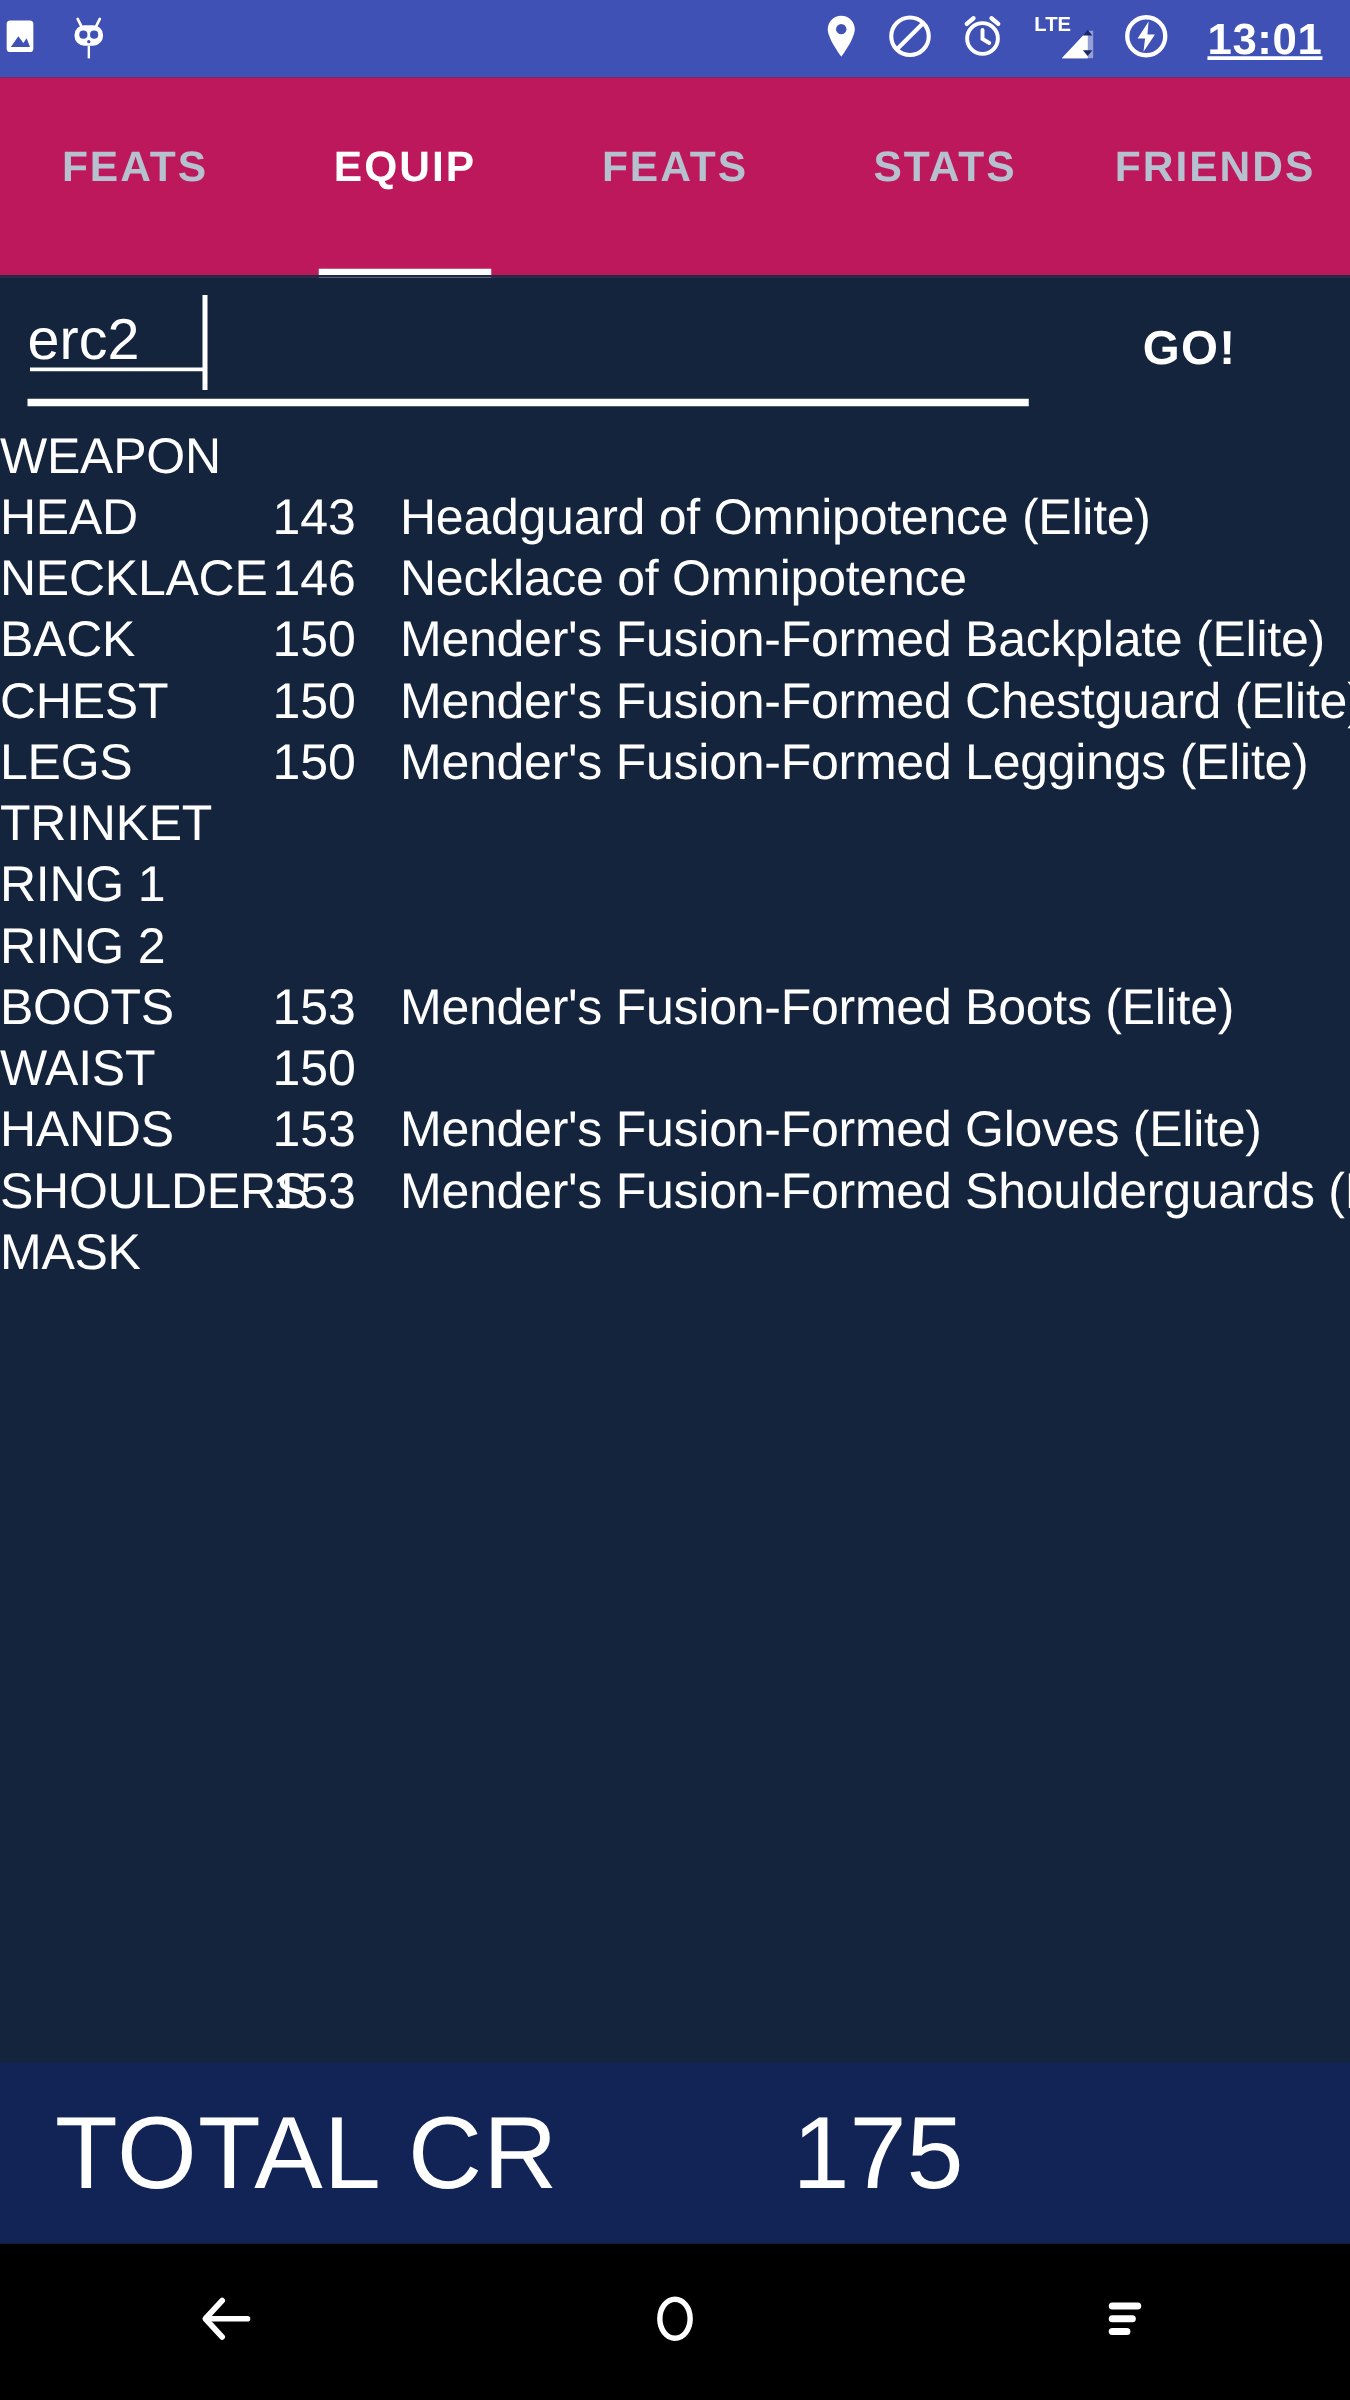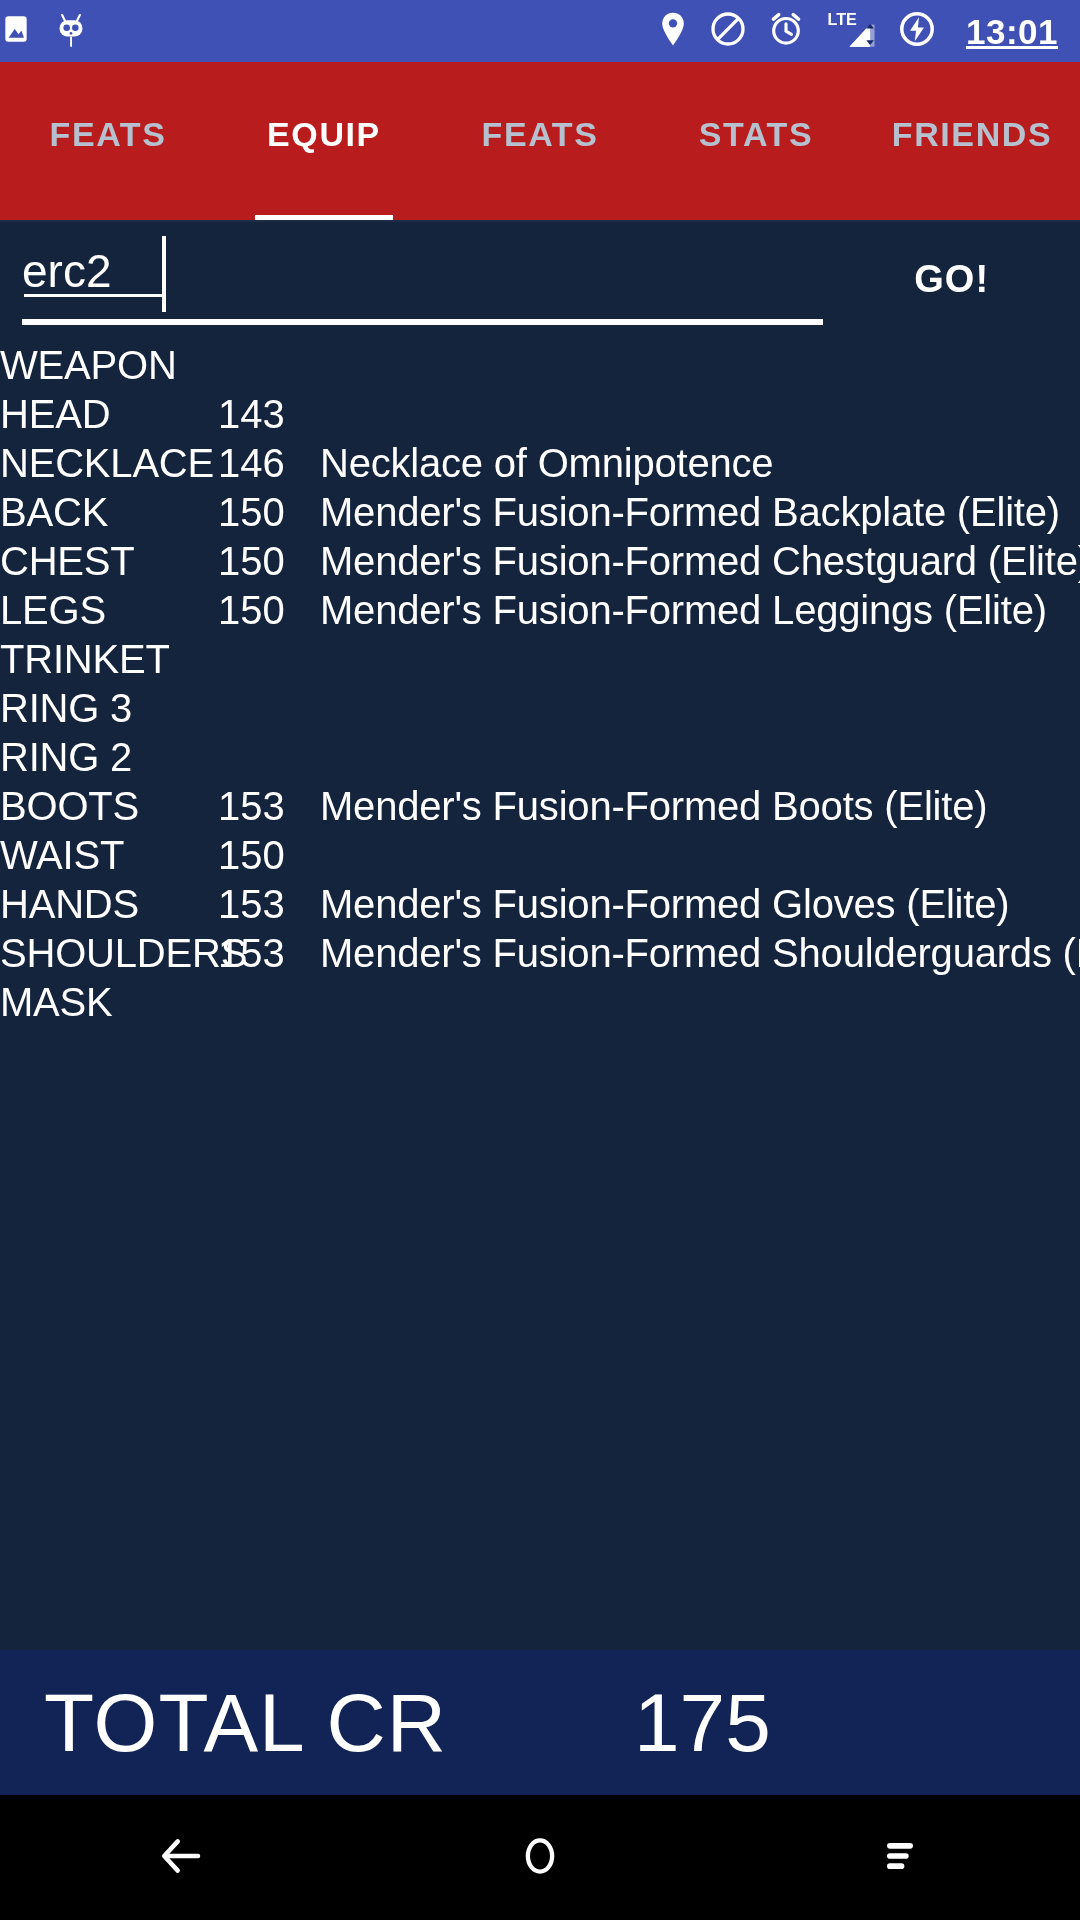--- a/index.html
+++ b/index.html
@@ -29,21 +29,21 @@
   .sb-right{ display:flex; align-items:center; gap:22px; }
   .sb-ico{ display:block; }
   .sb-time{
     font-size:35px; font-weight:700; letter-spacing:.5px;
     line-height:1; margin-left:8px; white-space:nowrap;text-decoration:underline;
   }
 
   
   .tabbar{
     flex:0 0 160px; height:160px;
-    background:#b91c1c;
+    background:#be185d;
     display:flex; align-items:flex-end;
     position:relative;
   }
   .tab{
     flex:1 1 0; height:100%;
     display:flex; align-items:center; justify-content:center;
     font-size:34px; font-weight:700; letter-spacing:1.6px;
     color:#b6c1cf;
     position:relative;
     padding-bottom:16px;
@@ -259,20 +259,21 @@
 
     <div class="row">
       <div class="slot">WEAPON</div>
       <div class="ilvl"></div>
       <div class="iname"></div>
     </div>
 
     <div class="row">
       <div class="slot">HEAD</div>
       <div class="ilvl">143</div>
+      <div class="iname">Headguard of Omnipotence (Elite)</div>
     </div>
 
     <div class="row">
       <div class="slot">NECKLACE</div>
       <div class="ilvl">146</div>
       <div class="iname">Necklace of Omnipotence</div>
     </div>
 
     <div class="row">
       <div class="slot">BACK</div>
@@ -292,21 +293,21 @@
       <div class="iname">Mender's Fusion-Formed Leggings (Elite)</div>
     </div>
 
     <div class="row">
       <div class="slot">TRINKET</div>
       <div class="ilvl"></div>
       <div class="iname"></div>
     </div>
 
     <div class="row">
-      <div class="slot">RING 3</div>
+      <div class="slot">RING 1</div>
       <div class="ilvl"></div>
       <div class="iname"></div>
     </div>
 
     <div class="row">
       <div class="slot">RING 2</div>
       <div class="ilvl"></div>
       <div class="iname"></div>
     </div>
 

